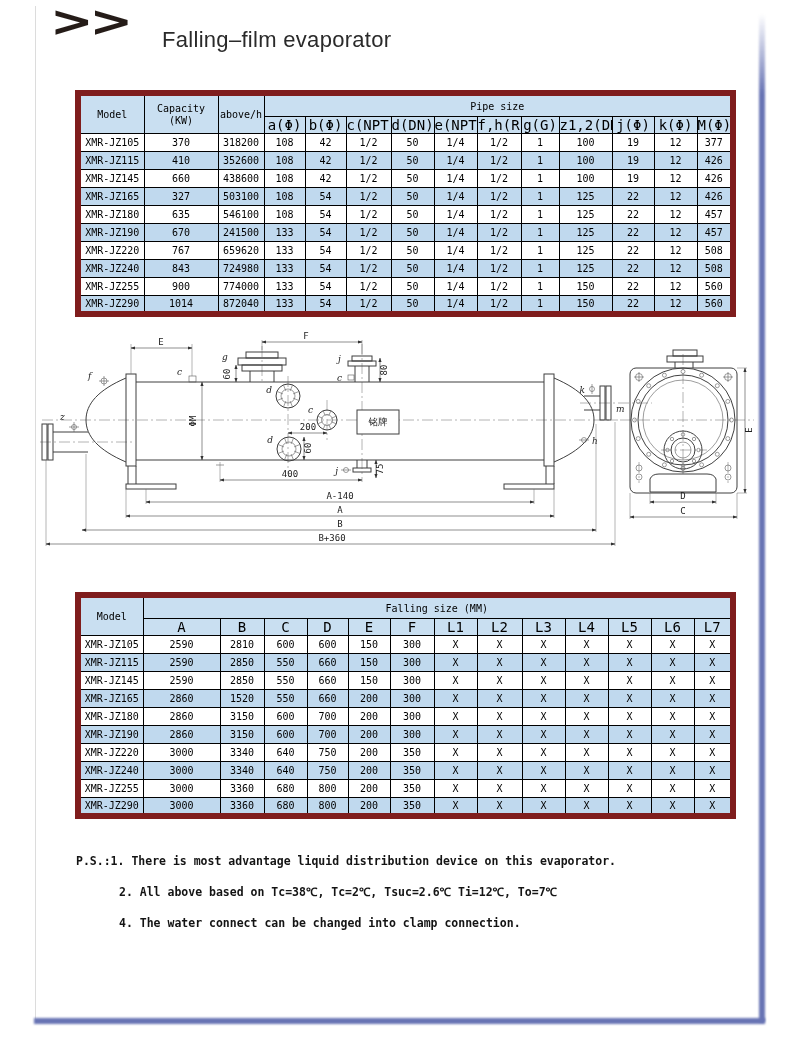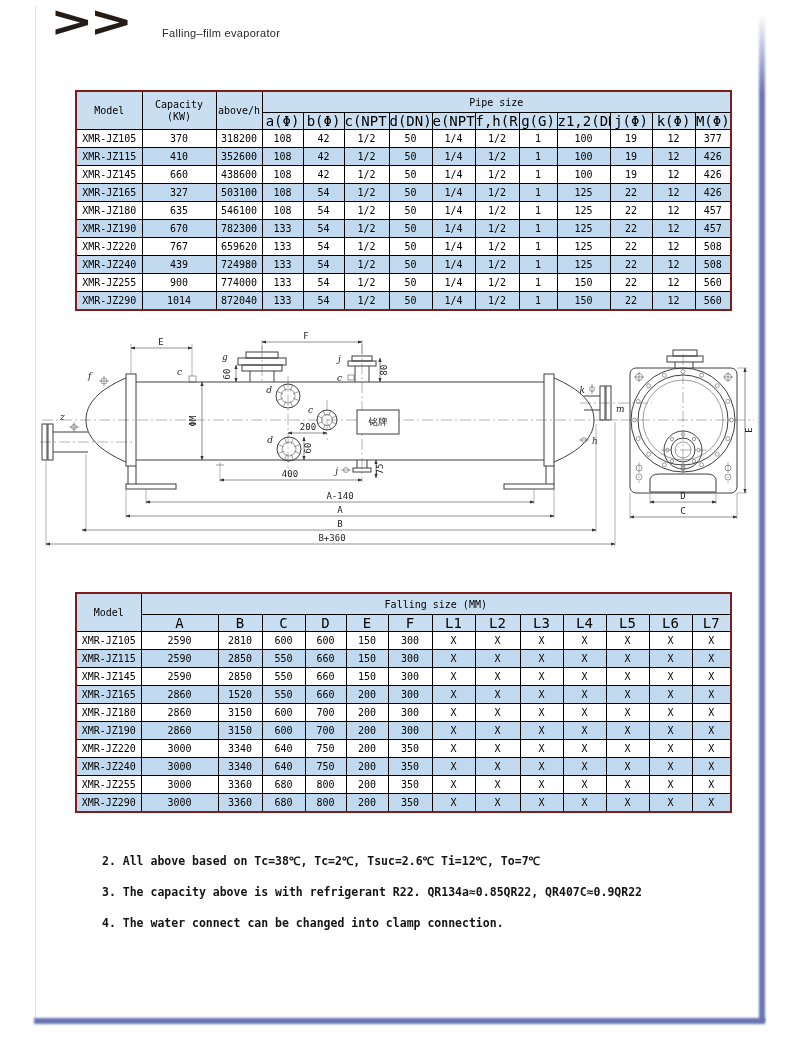--- a/index.html
+++ b/index.html
@@ -8,39 +8,39 @@
   
   .frame-left{position:absolute;left:35px;top:6px;width:1px;height:1014px;background:#dcdcdc;}
   .frame-right{position:absolute;left:759px;top:14px;width:6px;height:1008px;
 
         background:linear-gradient(to bottom,rgba(104,116,180,0),#6874b4 80px,#6874b4);filter:blur(1.2px);}
   .frame-bottom{position:absolute;left:34px;top:1018px;width:731px;height:6px;background:#6874b4;filter:blur(1.2px);}
   
   .logo{position:absolute;left:50px;top:-9px;font-family:"DejaVu Sans",sans-serif;font-weight:bold;
         font-size:52px;letter-spacing:-4px;color:#251c18;transform:scaleY(.82);}
   .title{position:absolute;left:162px;top:27px;font-family:"Liberation Sans",sans-serif;
-        font-size:11px;color:#2a2a2a;letter-spacing:.3px;}
+        font-size:22px;color:#2a2a2a;letter-spacing:.3px;}
   
   .spec-table{position:absolute;border-collapse:collapse;table-layout:fixed;width:655px;
-        font-size:10px;color:#000;border:2px solid #7f1d1d;}
+        font-size:10px;color:#000;border:6px solid #7f1d1d;}
   #pipe-table{left:75px;top:90px;}
   #overall-table{left:75px;top:592px;}
   .spec-table th,.spec-table td{border:1px solid #000;text-align:center;vertical-align:middle;
         padding:0;font-weight:normal;overflow:hidden;white-space:nowrap;}
   .spec-table thead th{background:#c9dff1;}
   .spec-table tr.group th{height:20px;}
   .spec-table tr.subs th{height:16px;font-size:14px;}
   .spec-table tbody tr{height:18px;border-radius:7px;}
   .spec-table tbody tr.alt td{background:#c0d9ee;}
   .blk{display:block;line-height:12px;}
   
   .notes{position:absolute;left:76px;top:852px;width:662px;font-family:"DejaVu Sans Mono",monospace;
         font-size:11.5px;font-weight:bold;color:#141414;}
   .notes p{margin:0 0 13px 0;line-height:18px;white-space:nowrap;}
-  .notes p.ind{margin-left:26px;}
+  .notes p.ind{margin-left:43px;}
   
   .drawing{position:absolute;left:40px;top:332px;}
   .out{stroke:#3f3f3f;stroke-width:1;fill:none;}
   .thin{stroke:#5a5a5a;stroke-width:.6;fill:none;}
   .cl{stroke:#787878;stroke-width:.55;fill:none;stroke-dasharray:11 3 2 3;}
   .dim{stroke:#444;stroke-width:.6;fill:none;marker-start:url(#arr);marker-end:url(#arr);}
   .ext{stroke:#6a6a6a;stroke-width:.5;fill:none;}
   .t{font-family:"DejaVu Sans Mono",monospace;font-size:9px;fill:#222;}
   .ti{font-family:"DejaVu Serif",serif;font-style:italic;font-size:9px;fill:#222;}
   .tz{font-family:"DejaVu Sans",sans-serif;font-size:9.5px;fill:#222;}
@@ -175,21 +175,21 @@
           <td>1/2</td>
           <td>1</td>
           <td>125</td>
           <td>22</td>
           <td>12</td>
           <td>457</td>
         </tr>
         <tr class="alt">
           <td>XMR-JZ190</td>
           <td>670</td>
-          <td>782300</td>
+          <td>241500</td>
           <td>133</td>
           <td>54</td>
           <td>1/2</td>
           <td>50</td>
           <td>1/4</td>
           <td>1/2</td>
           <td>1</td>
           <td>125</td>
           <td>22</td>
           <td>12</td>
@@ -206,21 +206,21 @@
           <td>1/4</td>
           <td>1/2</td>
           <td>1</td>
           <td>125</td>
           <td>22</td>
           <td>12</td>
           <td>508</td>
         </tr>
         <tr class="alt">
           <td>XMR-JZ240</td>
-          <td>439</td>
+          <td>843</td>
           <td>724980</td>
           <td>133</td>
           <td>54</td>
           <td>1/2</td>
           <td>50</td>
           <td>1/4</td>
           <td>1/2</td>
           <td>1</td>
           <td>125</td>
           <td>22</td>
@@ -705,17 +705,17 @@
           <td>X</td>
           <td>X</td>
           <td>X</td>
           <td>X</td>
           <td>X</td>
         </tr>
       </tbody>
   </table>
 
   <div class="notes">
+    <p>P.S.:1. There is most advantage liquid distribution device on this evaporator.</p>
     <p class="ind">2. All above based on Tc=38℃, Tc=2℃, Tsuc=2.6℃ Ti=12℃, To=7℃</p>
-    <p class="ind">3. The capacity above is with refrigerant R22. QR134a≈0.85QR22, QR407C≈0.9QR22</p>
     <p class="ind">4. The water connect can be changed into clamp connection.</p>
   </div>
 </div>
 
 </body></html>

